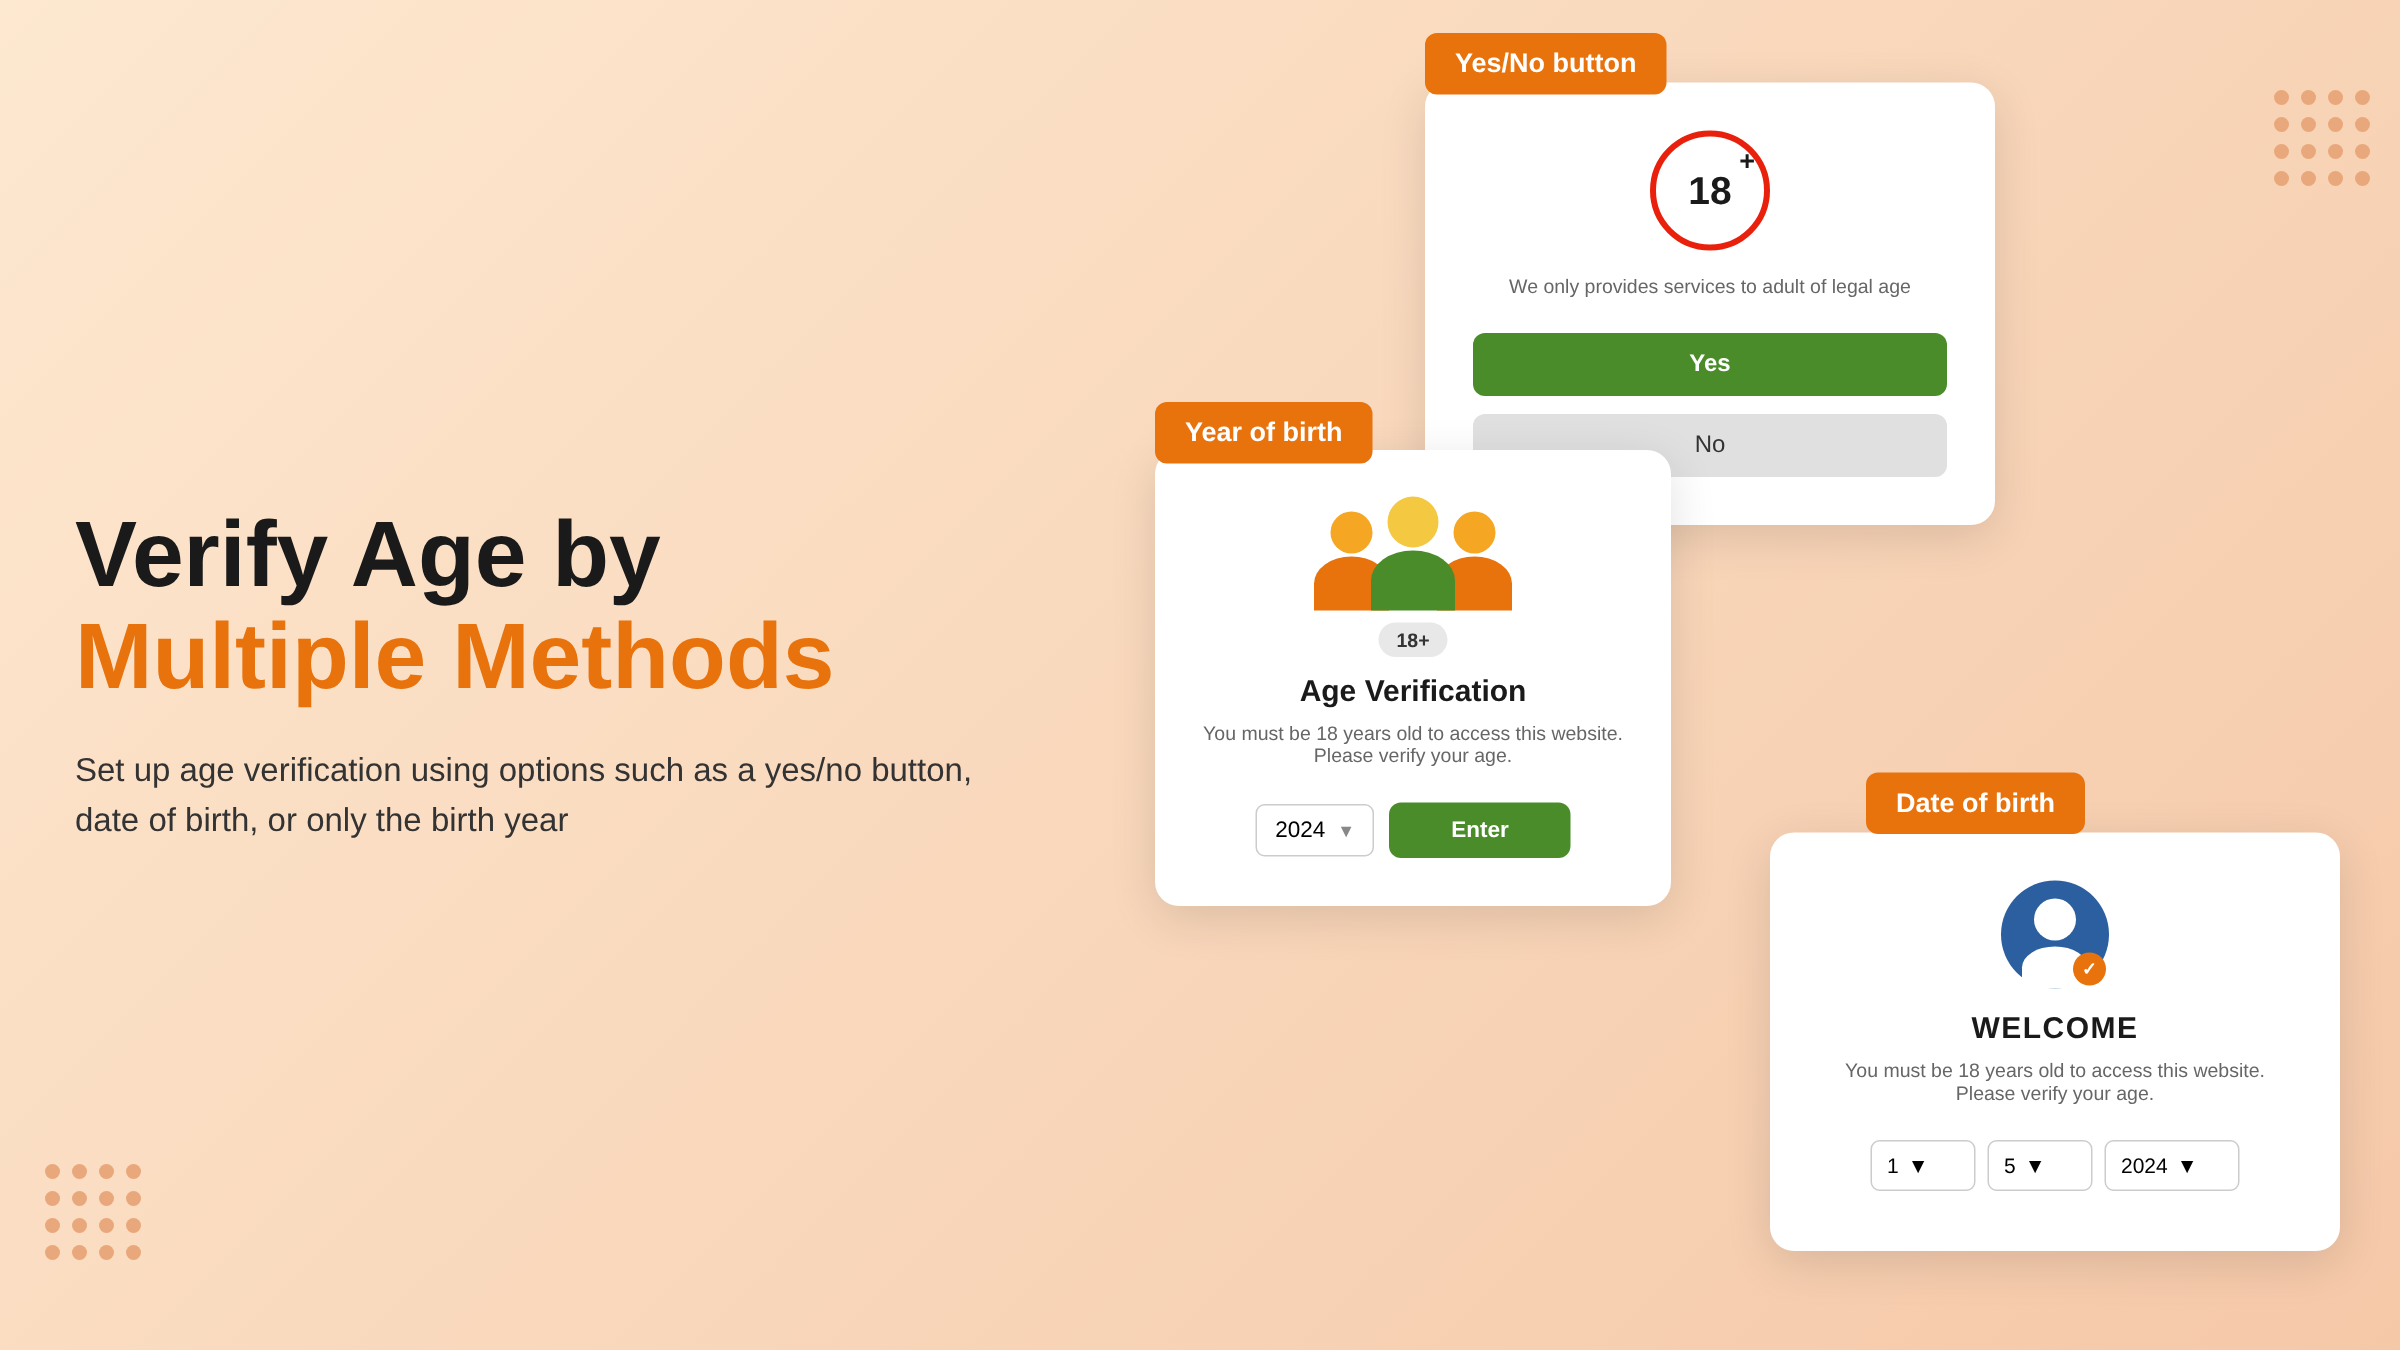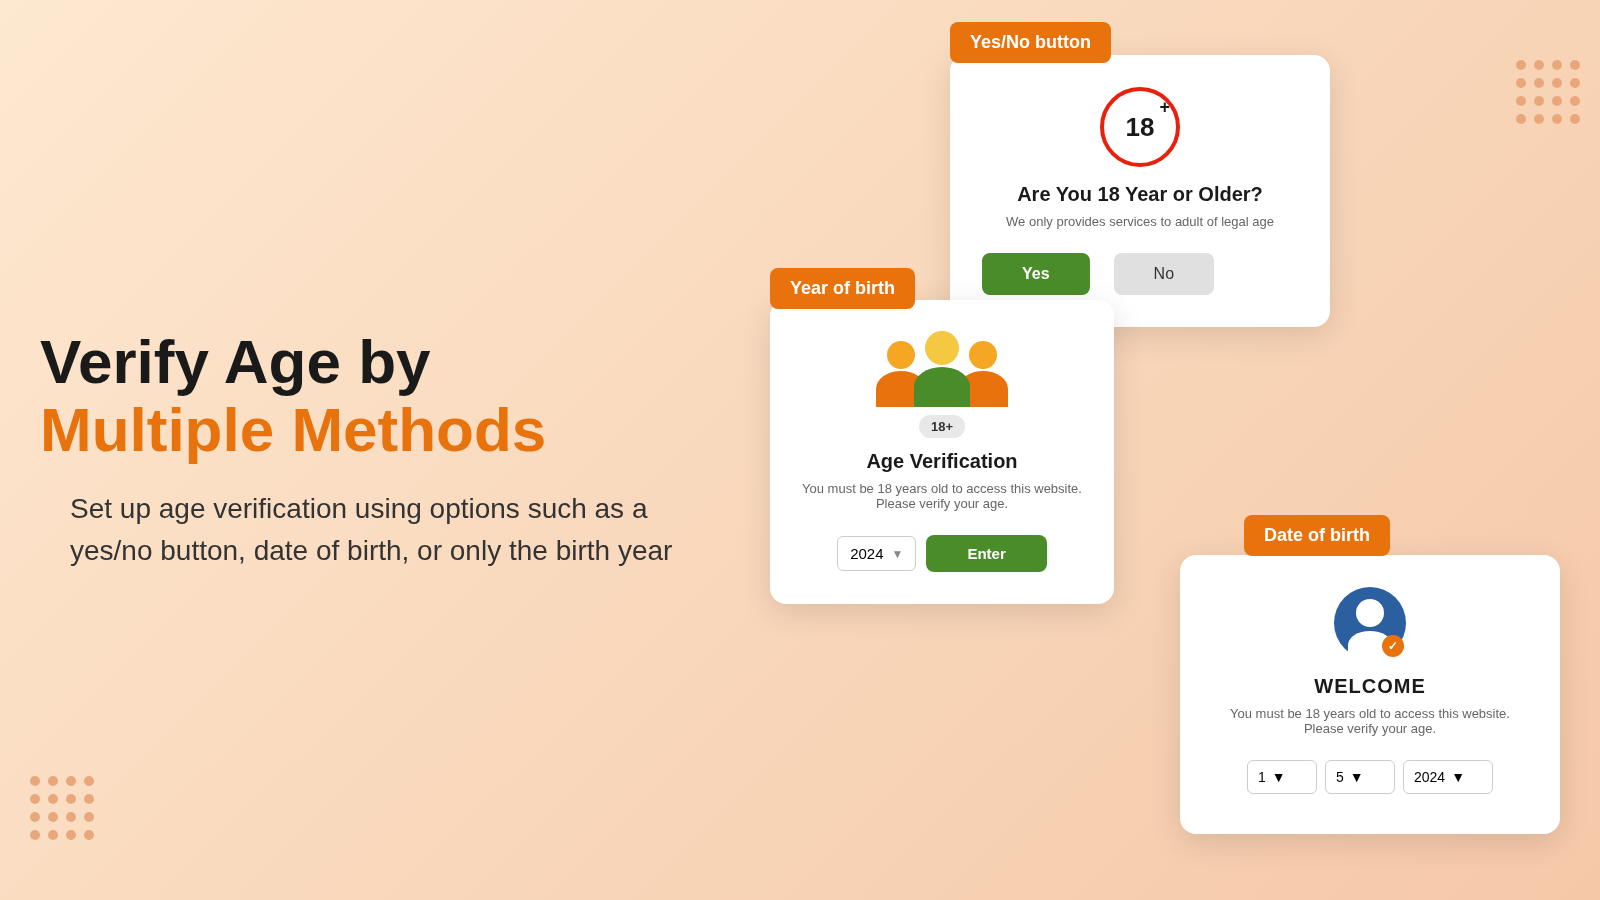--- a/index.html
+++ b/index.html
@@ -8,44 +8,43 @@
       height: 900px;
       overflow: hidden;
       font-family: 'Segoe UI', Arial, sans-serif;
       background: linear-gradient(135deg, #fde8d0 0%, #f5c8a8 100%);
       position: relative;
     }
 
     
     .left-section {
       position: absolute;
-      left: 40px;
+      left: 50px;
       top: 50%;
       transform: translateY(-50%);
       max-width: 640px;
     }
 
     .main-title {
       font-size: 62px;
       font-weight: 900;
       line-height: 1.1;
       color: #1a1a1a;
       margin-bottom: 24px;
     }
 
     .main-title .highlight {
       color: #e8720c;
     }
 
     .subtitle {
-      font-size: 28px;
+      font-size: 22px;
       color: #333;
       line-height: 1.5;
       font-weight: 400;
-      margin-left: 30px;
     }
 
     
     .dots-bottom-left {
       position: absolute;
       bottom: 60px;
       left: 30px;
       display: grid;
       grid-template-columns: repeat(4, 10px);
       gap: 8px;
@@ -171,22 +170,23 @@
     }
 
     .card-subtitle {
       font-size: 13px;
       color: #666;
       margin-bottom: 24px;
     }
 
     .btn-group {
       display: flex;
-      gap: 24px;
-      justify-content: flex-start;
+      gap: 12px;
+      justify-content: flex-end;
+      flex-direction: column;
     }
 
     .btn-yes {
       background: #4a8c2a;
       color: white;
       border: none;
       border-radius: 8px;
       padding: 12px 40px;
       font-size: 16px;
       font-weight: 600;
@@ -445,21 +445,20 @@
     <span>Yes/No button</span>
   </div>
 
   <div class="card card-yesno">
     <div class="age-18-icon">
       <div class="age-circle">
         <span class="age-text">18</span>
         <span class="plus-sign">+</span>
       </div>
     </div>
-    <div class="card-title">Are You 18 Year or Older?</div>
     <div class="card-subtitle">We only provides services to adult of legal age</div>
     <div class="btn-group">
       <button class="btn-yes">Yes</button>
       <button class="btn-no">No</button>
     </div>
   </div>
 
   <div class="tag-label tag-year-of-birth">
     <span>Year of birth</span>
   </div>

